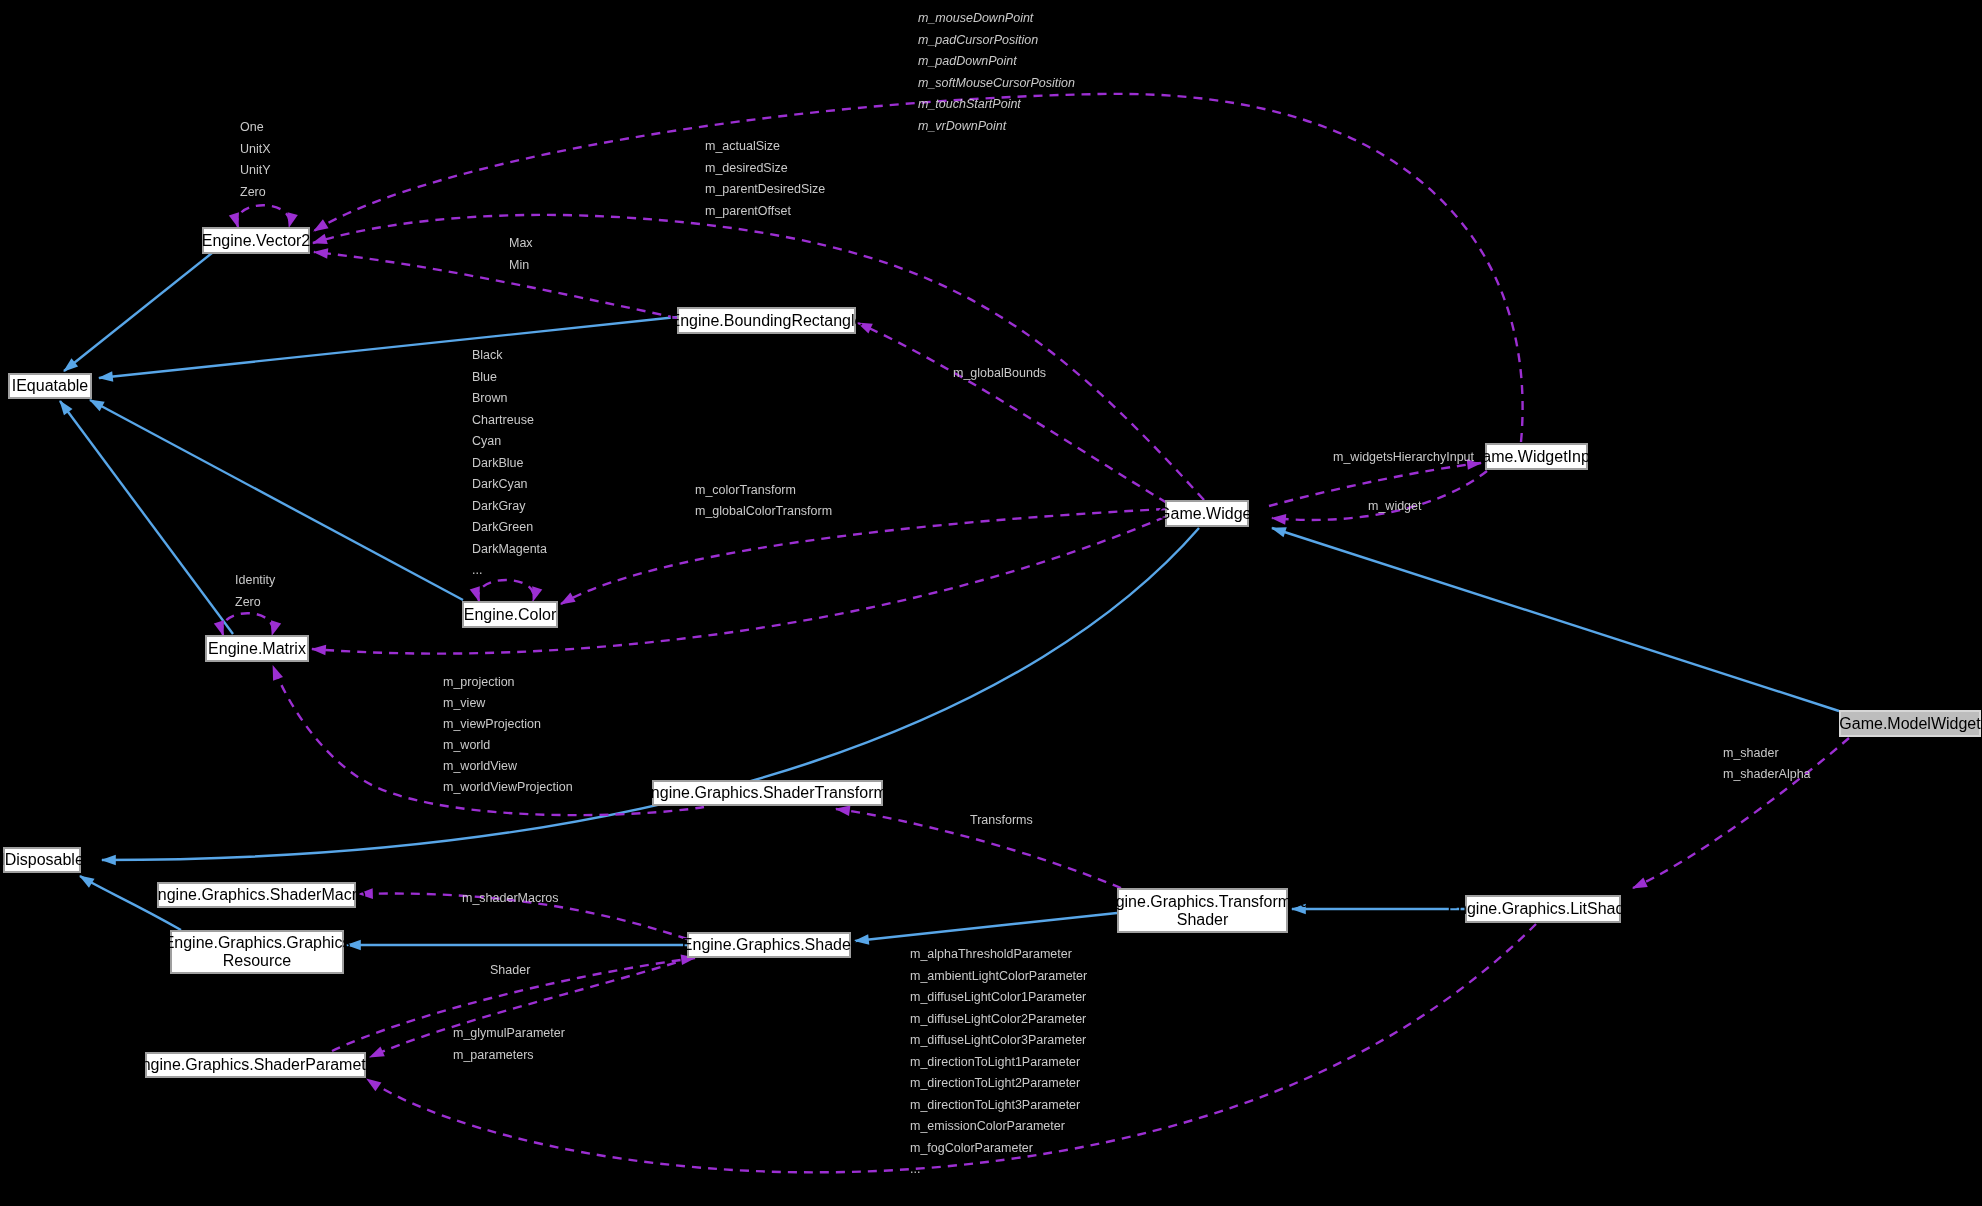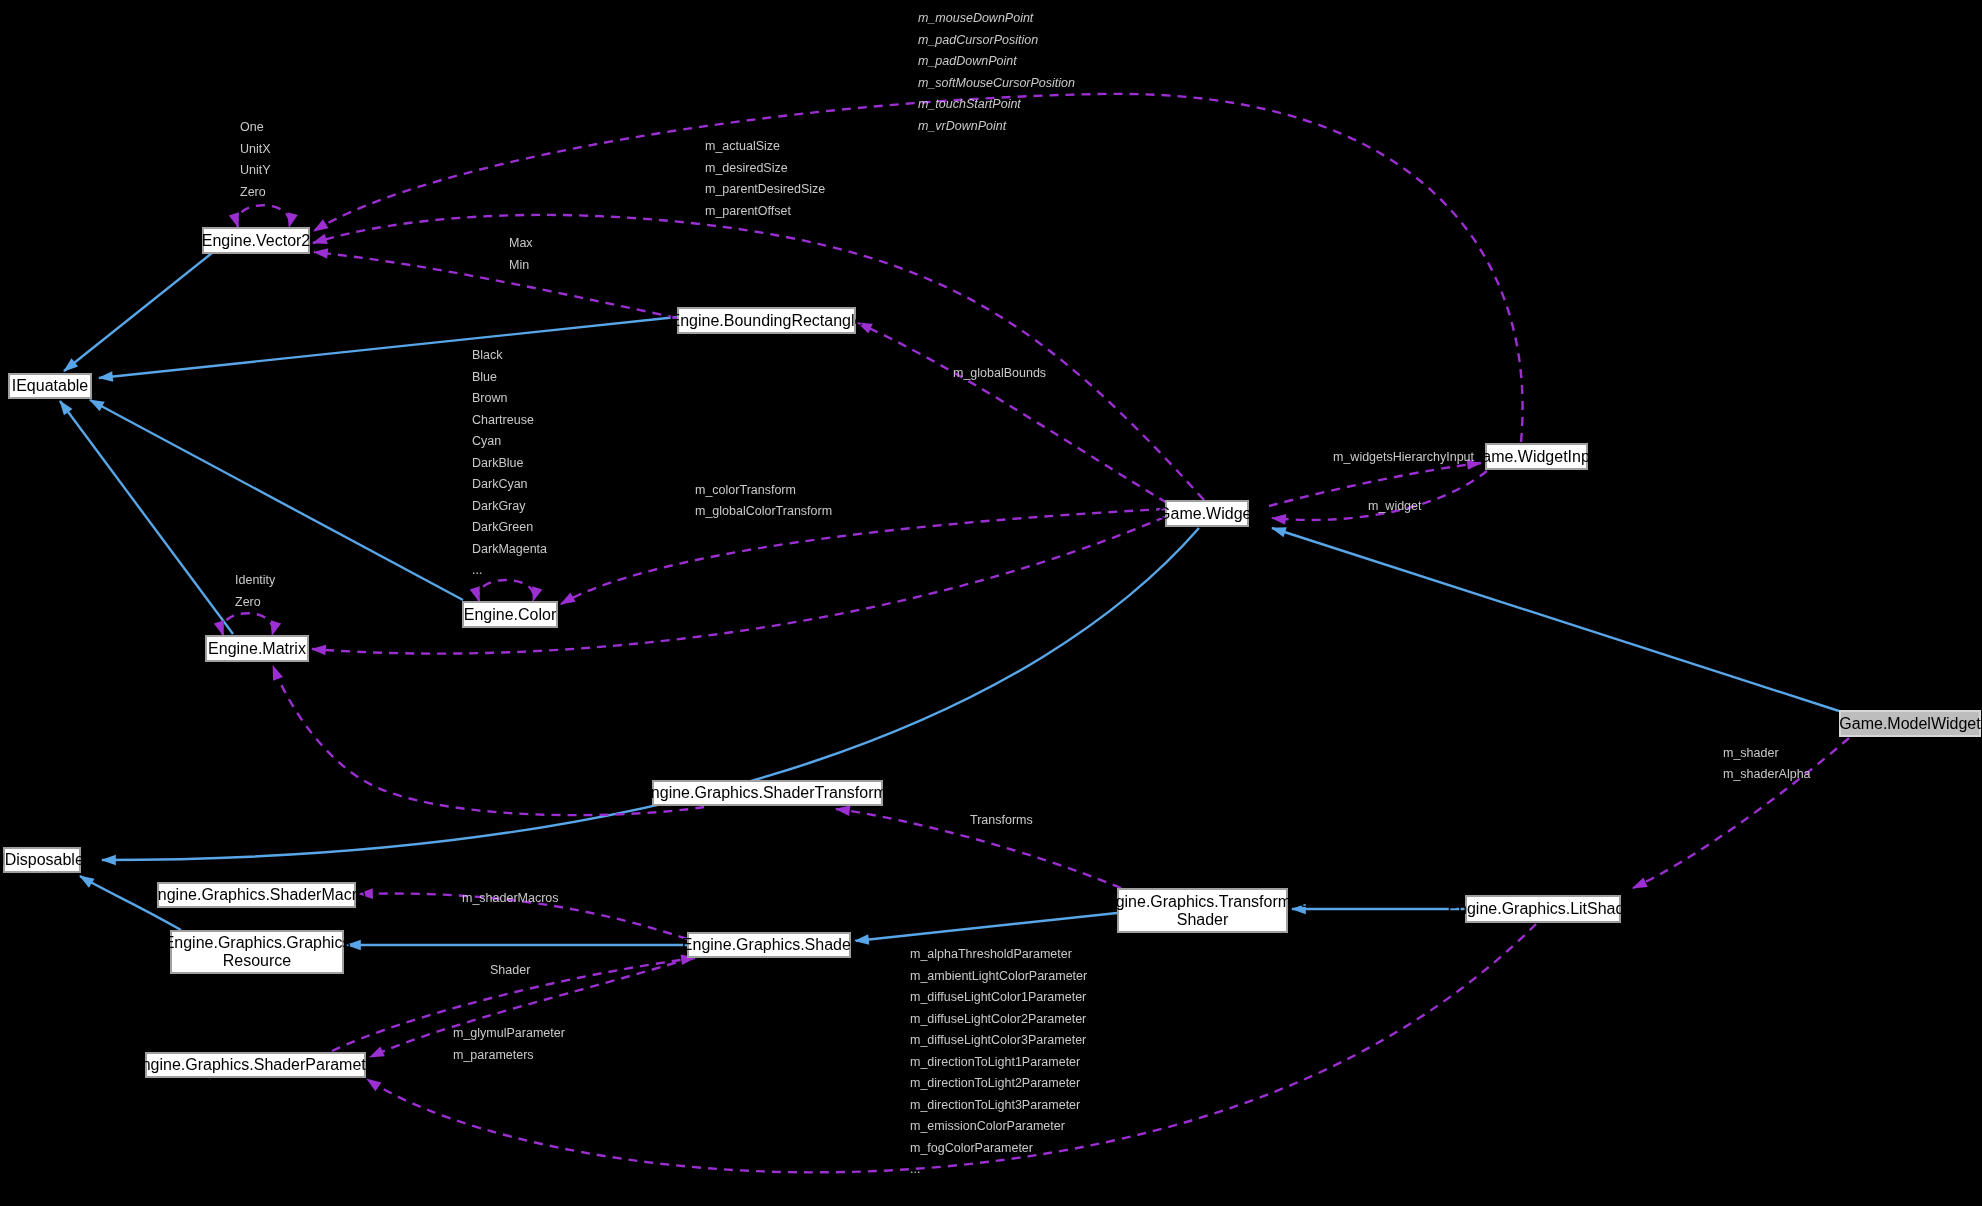--- a/index.html
+++ b/index.html
@@ -142,20 +142,28 @@
       <div>m_globalBounds</div>
     </div>
   <div class="elabel lh21" style="left:695px;top:480px;">
       <div>m_colorTransform</div>
       <div>m_globalColorTransform</div>
     </div>
   <div class="elabel lh22" style="left:235px;top:569px;">
       <div>Identity</div>
       <div>Zero</div>
     </div>
+  <div class="elabel lh21" style="left:443px;top:672px;">
+      <div>m_projection</div>
+      <div>m_view</div>
+      <div>m_viewProjection</div>
+      <div>m_world</div>
+      <div>m_worldView</div>
+      <div>m_worldViewProjection</div>
+    </div>
   <div class="elabel" style="left:1333px;top:447px;">
       <div>m_widgetsHierarchyInput</div>
     </div>
   <div class="elabel" style="left:1368px;top:496px;">
       <div>m_widget</div>
     </div>
   <div class="elabel lh20" style="left:1723px;top:743px;">
       <div>m_shader</div>
       <div>m_shaderAlpha</div>
     </div>

